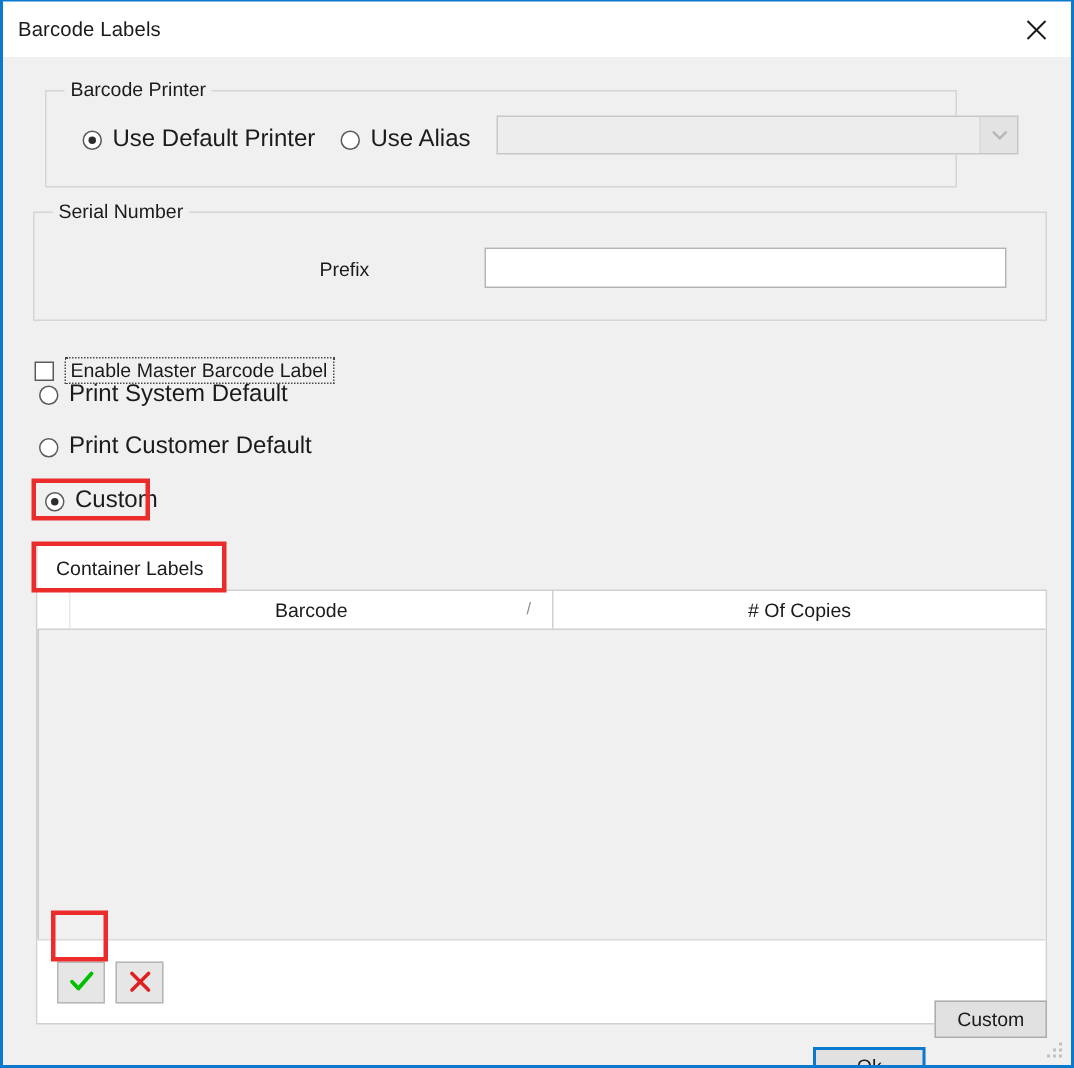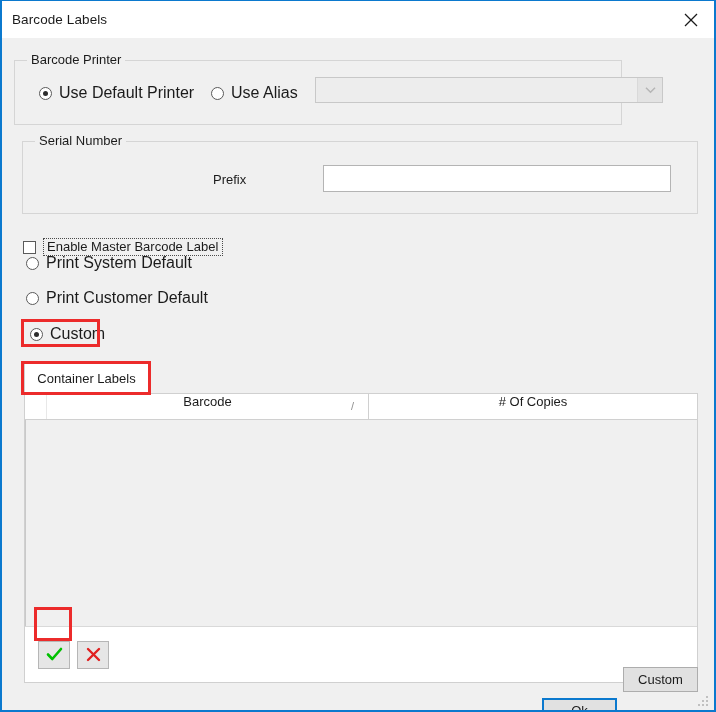--- a/index.html
+++ b/index.html
@@ -74,21 +74,21 @@
   .groupbox > .gb-title {
     position: absolute;
     top: -9px;
     left: 12px;
     background: #f0f0f0;
     padding: 0 4px;
     font-size: 13px;
     color: #1b1b1b;
   }
 
-  #gb-printer { left: 12px; top: 22px; width: 608px; height: 65px; }
+  #gb-printer { left: 28px; top: 22px; width: 608px; height: 65px; }
   #gb-serial  { left: 20px; top: 103px; width: 676px; height: 73px; }
 
   
   .radio-row {
     position: absolute;
     display: flex;
     align-items: center;
     cursor: pointer;
     font-size: 16px;
     color: #1b1b1b;
@@ -242,20 +242,21 @@
     width: 100%;
     height: 26px;
     background: #ffffff;
     border-bottom: 1px solid #d0d0d0;
     box-sizing: border-box;
     display: flex;
   }
   .gh-cell {
     height: 100%;
     display: flex;
+    align-items: center;
     justify-content: center;
     position: relative;
     font-size: 13px;
     color: #1b1b1b;
     box-sizing: border-box;
     cursor: pointer;
   }
   .gh-cell.indent { width: 22px; border-right: 1px solid #e8e8e8; }
   .gh-cell.c1 { width: 322px; border-right: 1px solid #d0d0d0; }
   .gh-cell.c2 { flex: 1; }

